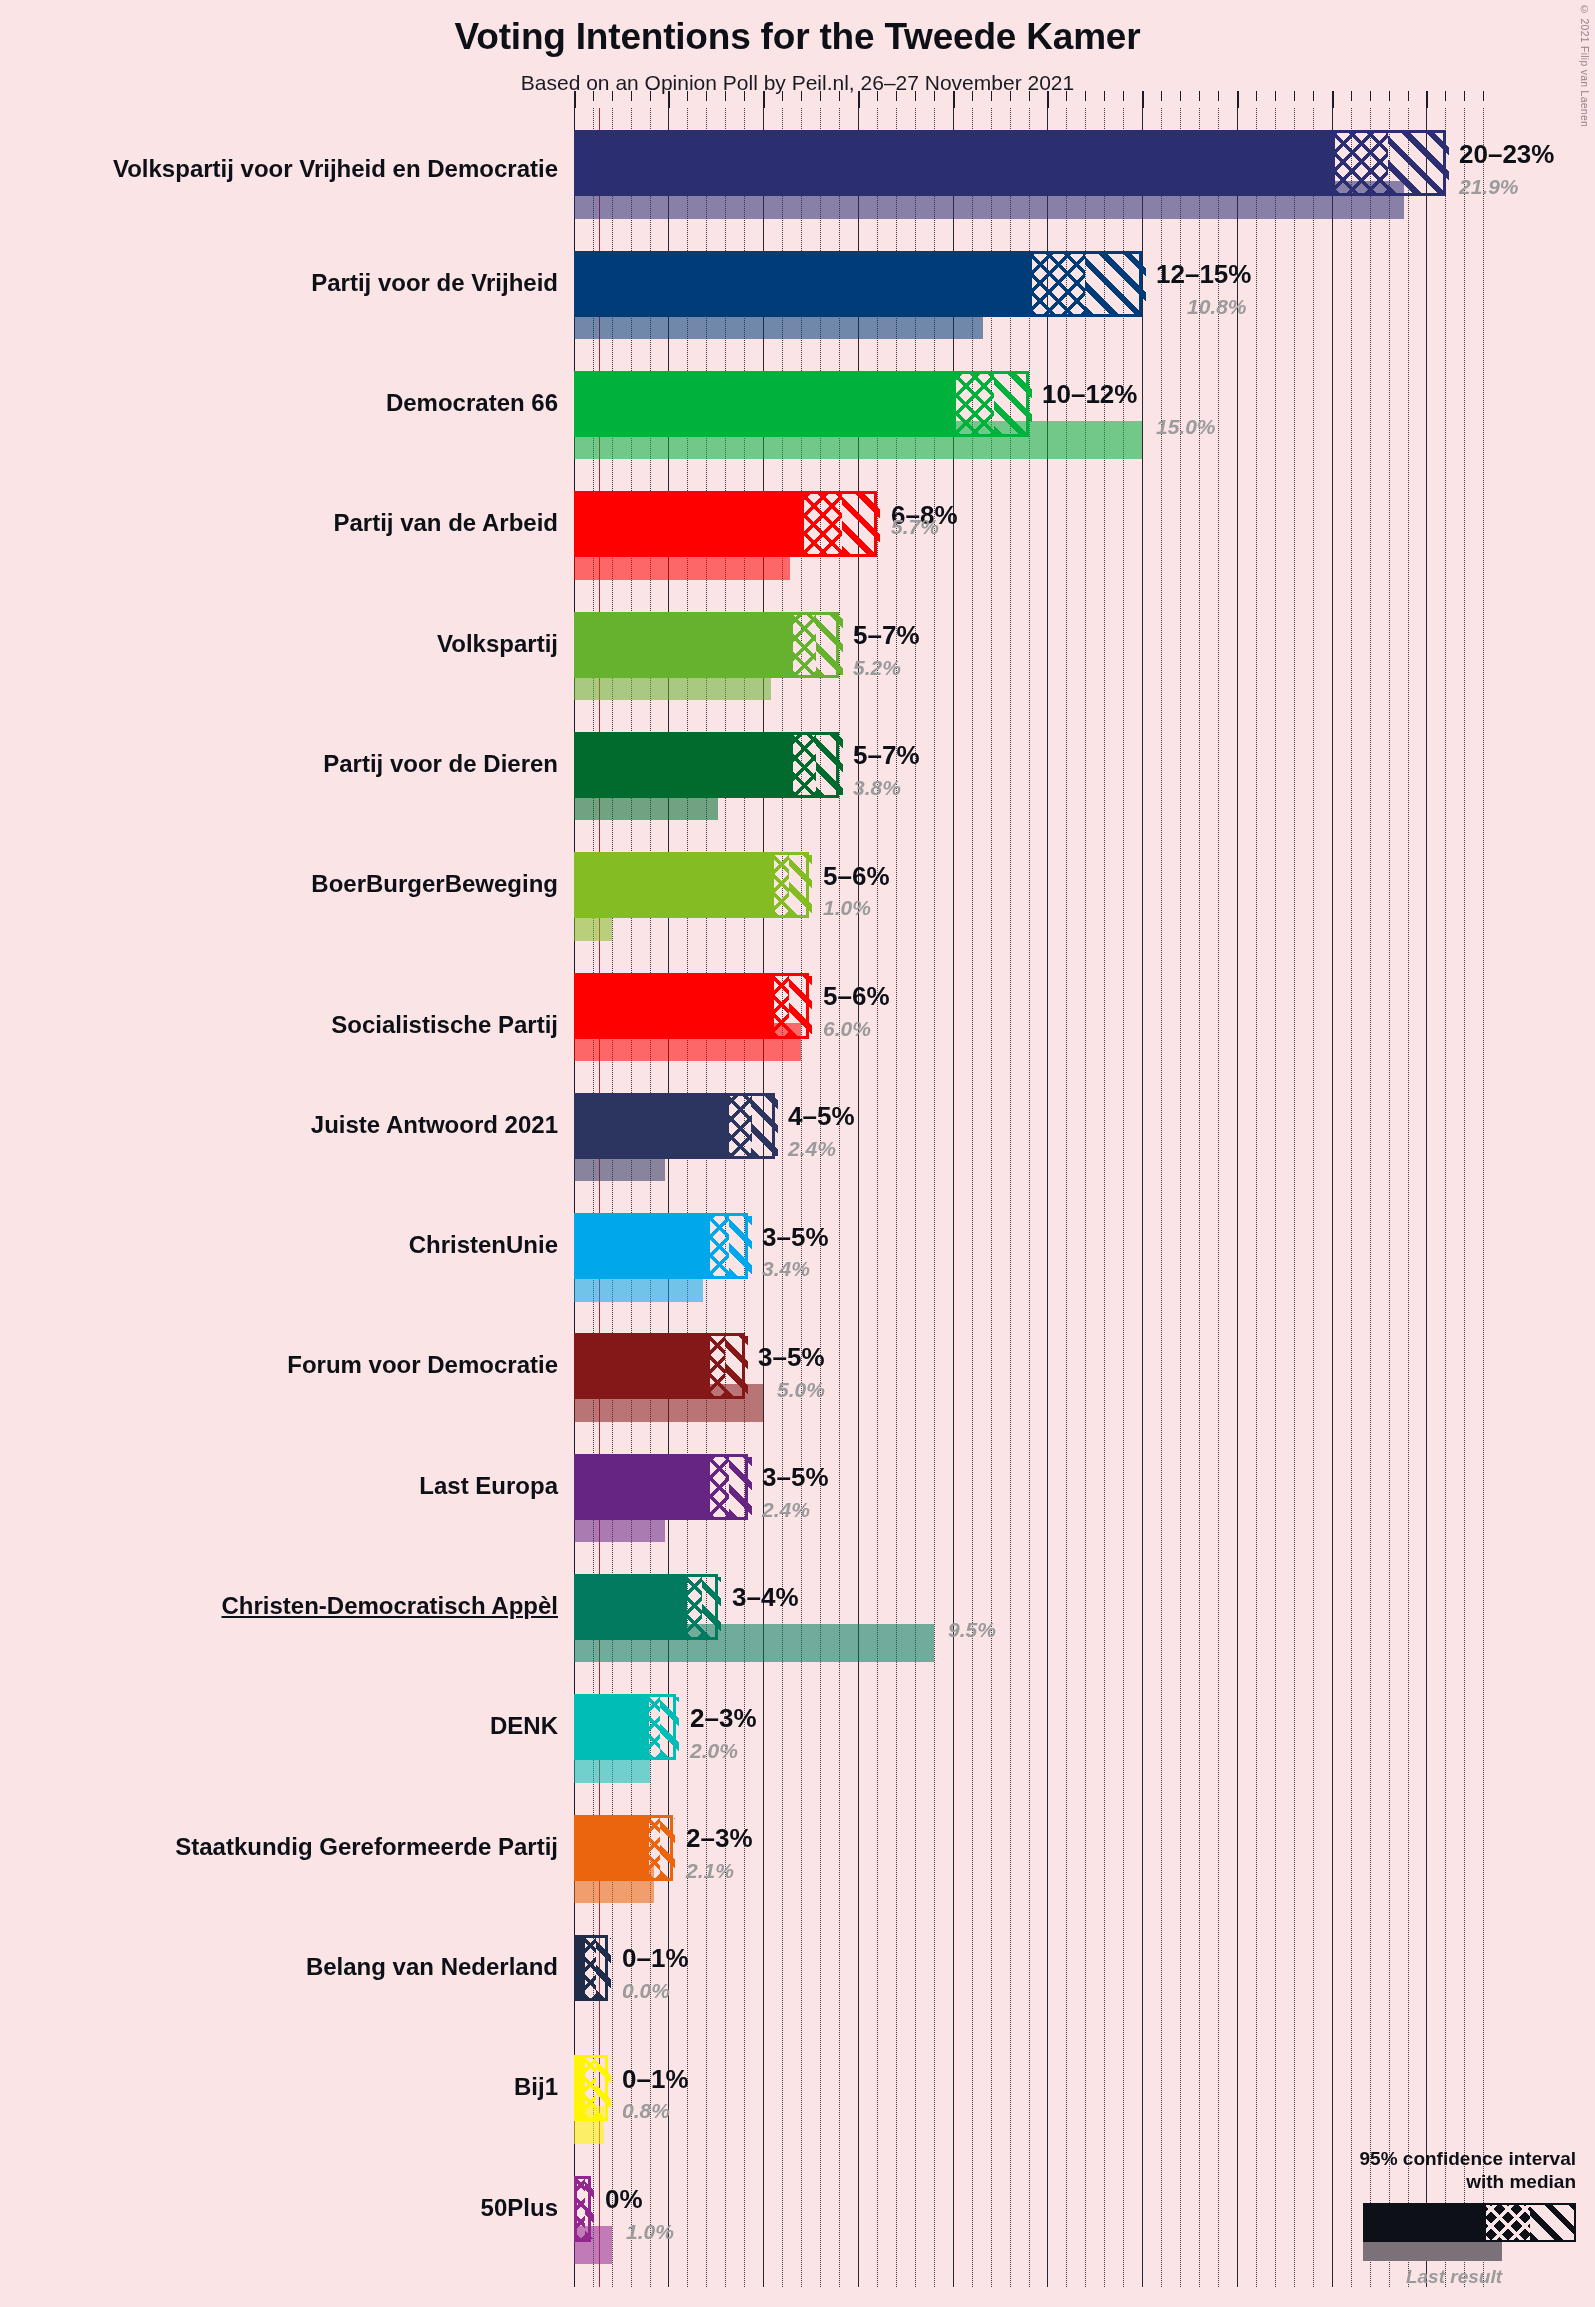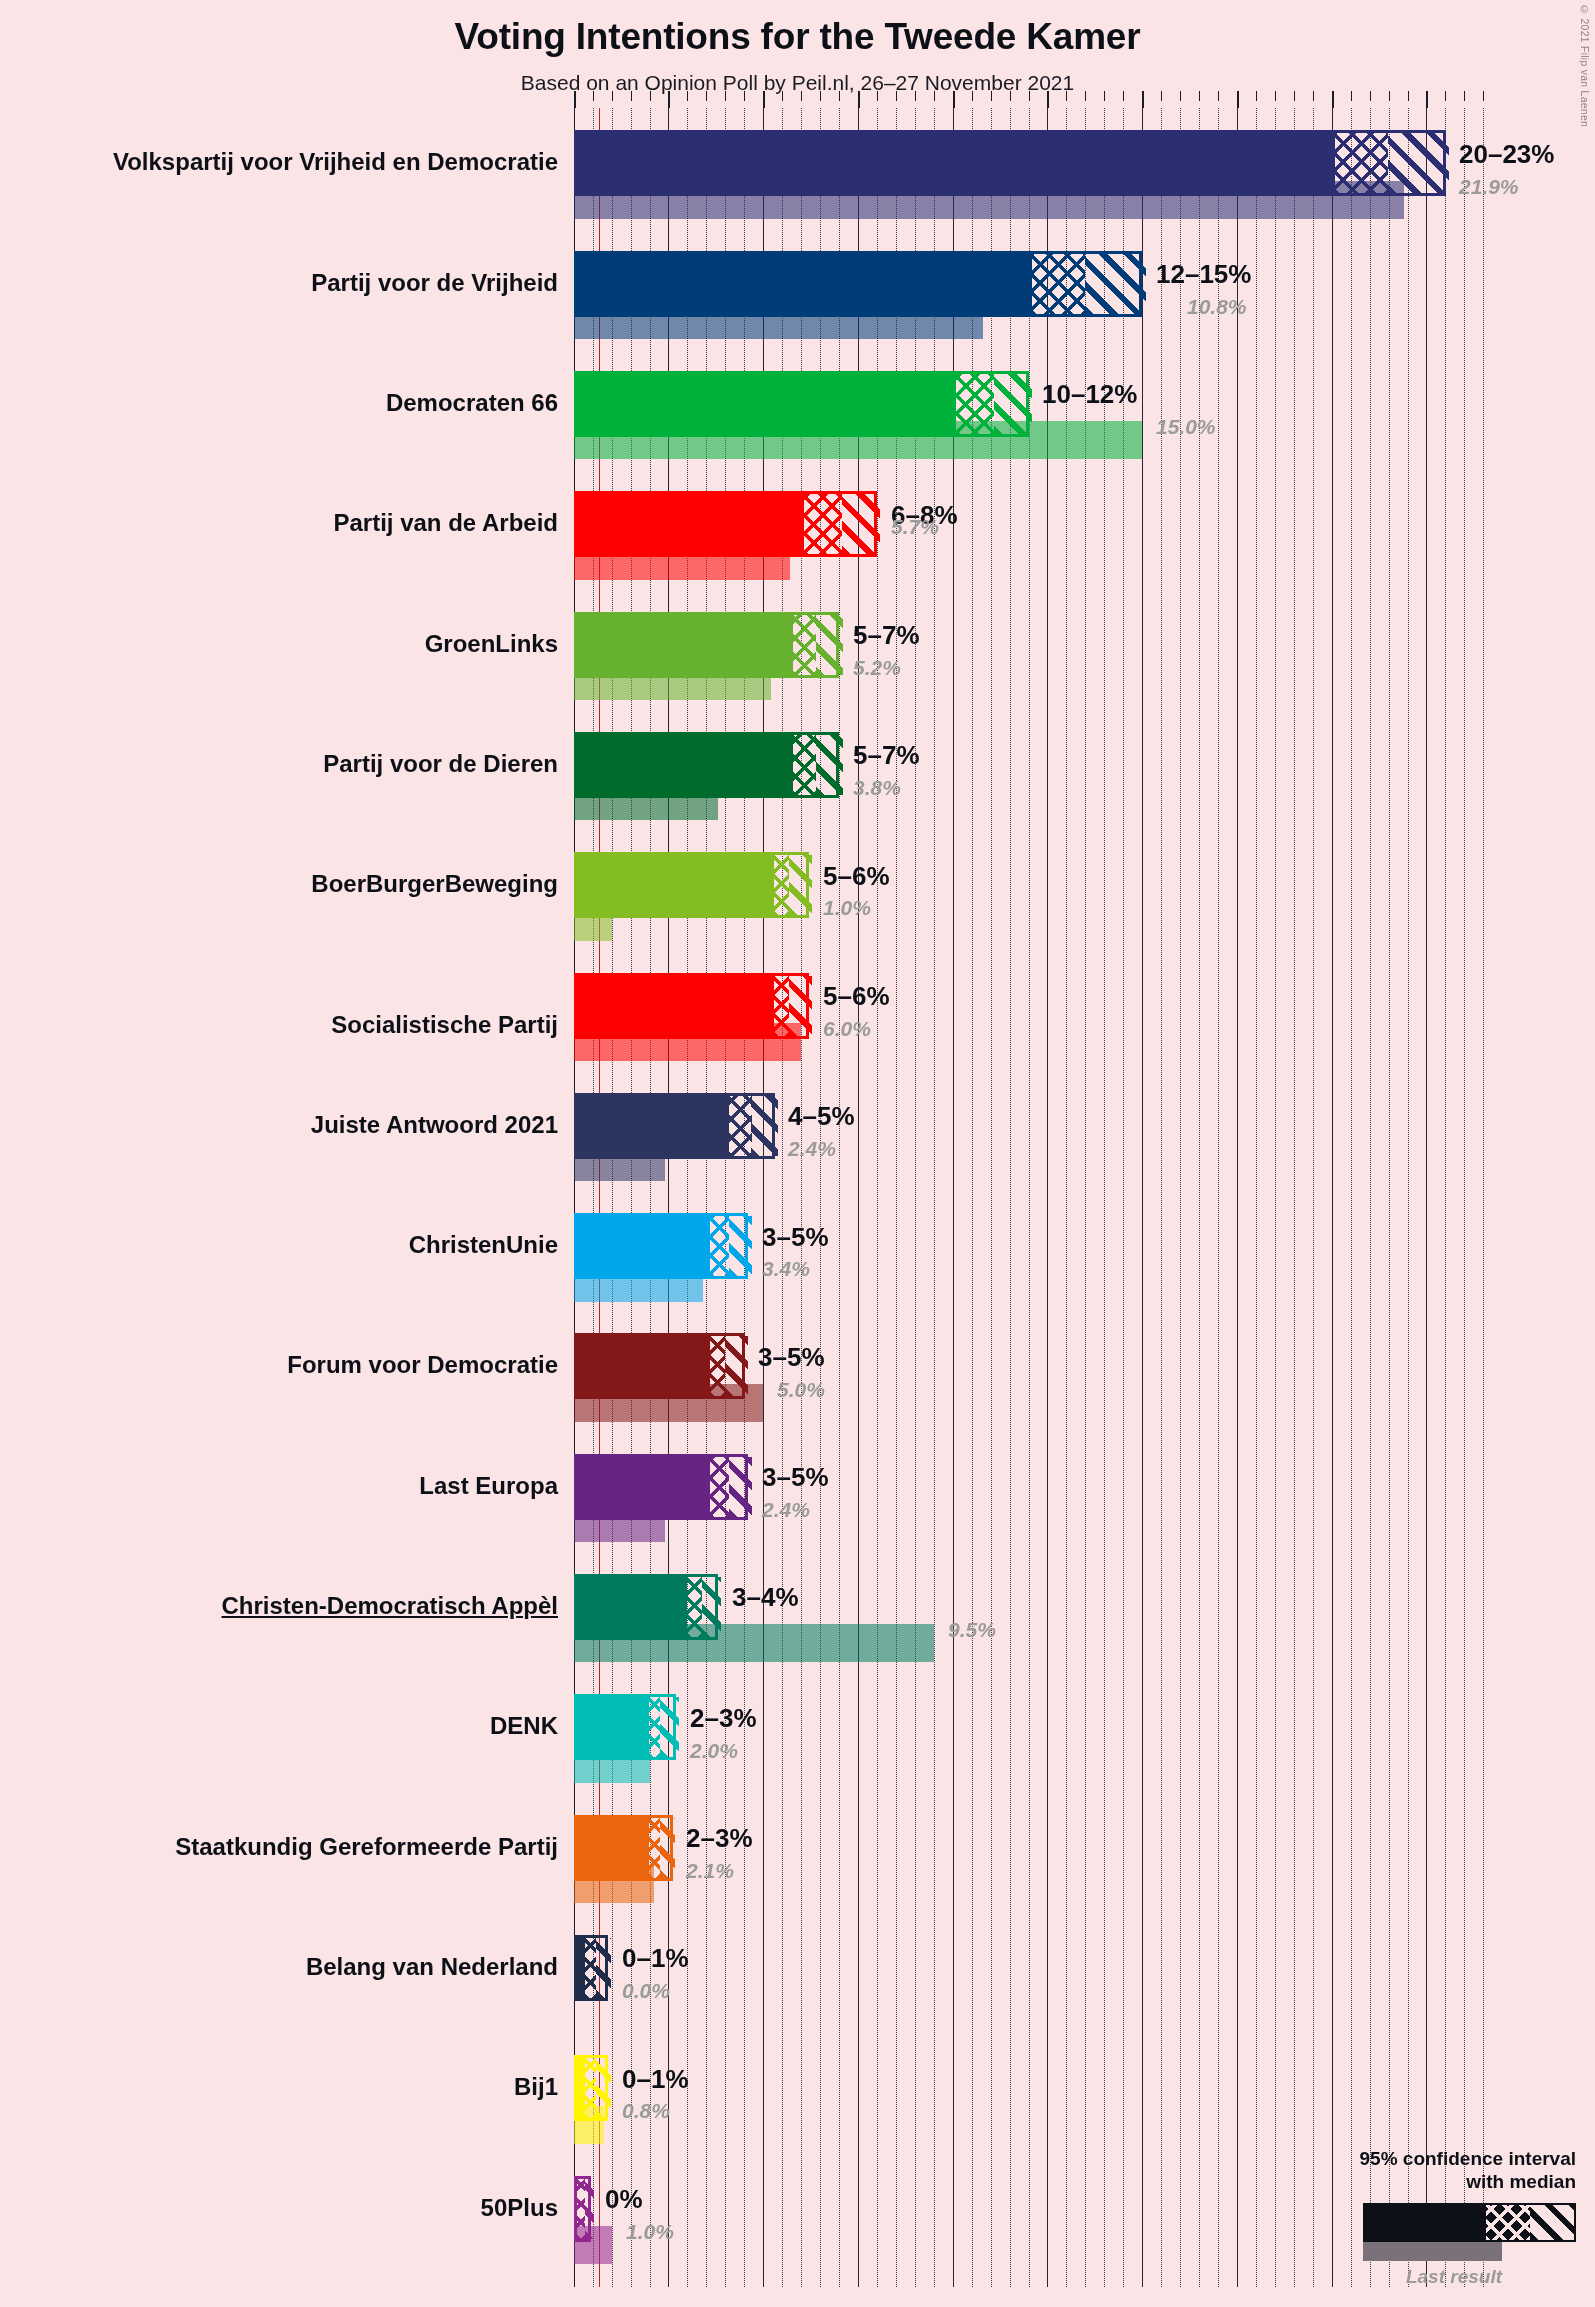--- a/index.html
+++ b/index.html
@@ -197,21 +197,21 @@
       <div class="gridline" style="left: 1483px; top: 108px; height: 2179px; opacity: 0.85;"></div>
       <div class="tick" style="left: 1483px; top: 91px;"></div>
       <div class="axis-line" style="left: 574px; top: 108px; height: 2179px;"></div>
       <div class="threshold-line" style="left: 599px; top: 108px; height: 2179px; border-left-color: rgb(192, 32, 43);"></div>
       <div class="last-bar" style="left: 574px; top: 181px; width: 830px; height: 38px; background: rgb(44, 46, 114);"></div>
       <div class="ci-bar" style="left: 574px; top: 130px; width: 872px; height: 66px; border: 3.5px solid rgb(44, 46, 114);">
         <div class="seg-solid" style="width: 758px; background: rgb(44, 46, 114);"></div>
         <div class="seg-cross" style="left: 758px; width: 53px; background-image: repeating-linear-gradient(45deg, rgb(44, 46, 114) 0px, rgb(44, 46, 114) 3.5px, transparent 3.5px, transparent 13px), repeating-linear-gradient(-45deg, rgb(44, 46, 114) 0px, rgb(44, 46, 114) 3.5px, transparent 3.5px, transparent 13px);"></div>
         <div class="seg-diag" style="left: 811px; width: 61px; background-image: repeating-linear-gradient(45deg, rgb(44, 46, 114) 0px, rgb(44, 46, 114) 6px, transparent 6px, transparent 17.4px);"></div>
       </div>
-      <div class="row-label" style="top: 150px; left: 0px; width: 558px; right: auto;">Volkspartij voor Vrijheid en Democratie</div>
+      <div class="row-label" style="top: 157px; left: 0px; width: 558px; right: auto;">Volkspartij voor Vrijheid en Democratie</div>
       <div class="value-range" style="left: 1459px; top: 141px;">20–23%</div>
       <div class="value-last" style="left: 1459px; top: 176px;">21.9%</div>
       <div class="last-bar" style="left: 574px; top: 301px; width: 409px; height: 38px; background: rgb(0, 61, 120);"></div>
       <div class="ci-bar" style="left: 574px; top: 251px; width: 568px; height: 66px; border: 3.5px solid rgb(0, 61, 120);">
         <div class="seg-solid" style="width: 455px; background: rgb(0, 61, 120);"></div>
         <div class="seg-cross" style="left: 455px; width: 53px; background-image: repeating-linear-gradient(45deg, rgb(0, 61, 120) 0px, rgb(0, 61, 120) 3.5px, transparent 3.5px, transparent 13px), repeating-linear-gradient(-45deg, rgb(0, 61, 120) 0px, rgb(0, 61, 120) 3.5px, transparent 3.5px, transparent 13px);"></div>
         <div class="seg-diag" style="left: 508px; width: 61px; background-image: repeating-linear-gradient(45deg, rgb(0, 61, 120) 0px, rgb(0, 61, 120) 6px, transparent 6px, transparent 17.4px);"></div>
       </div>
       <div class="row-label" style="top: 271px; left: 0px; width: 558px; right: auto;">Partij voor de Vrijheid</div>
       <div class="value-range" style="left: 1156px; top: 261px;">12–15%</div>
@@ -233,21 +233,21 @@
       </div>
       <div class="row-label" style="top: 511px; left: 0px; width: 558px; right: auto;">Partij van de Arbeid</div>
       <div class="value-range" style="left: 891px; top: 502px;">6–8%</div>
       <div class="value-last" style="left: 891px; top: 516px;">5.7%</div>
       <div class="last-bar" style="left: 574px; top: 662px; width: 197px; height: 38px; background: rgb(102, 178, 46);"></div>
       <div class="ci-bar" style="left: 574px; top: 612px; width: 265px; height: 66px; border: 3.5px solid rgb(102, 178, 46);">
         <div class="seg-solid" style="width: 216px; background: rgb(102, 178, 46);"></div>
         <div class="seg-cross" style="left: 216px; width: 23px; background-image: repeating-linear-gradient(45deg, rgb(102, 178, 46) 0px, rgb(102, 178, 46) 3.5px, transparent 3.5px, transparent 13px), repeating-linear-gradient(-45deg, rgb(102, 178, 46) 0px, rgb(102, 178, 46) 3.5px, transparent 3.5px, transparent 13px);"></div>
         <div class="seg-diag" style="left: 239px; width: 26.5px; background-image: repeating-linear-gradient(45deg, rgb(102, 178, 46) 0px, rgb(102, 178, 46) 6px, transparent 6px, transparent 17.4px);"></div>
       </div>
-      <div class="row-label" style="top: 632px; left: 0px; width: 558px; right: auto;">GroenLinks</div>
+      <div class="row-label" style="top: 632px; left: 0px; width: 558px; right: auto;">Volkspartij</div>
       <div class="value-range" style="left: 853px; top: 622px;">5–7%</div>
       <div class="value-last" style="left: 853px; top: 657px;">5.2%</div>
       <div class="last-bar" style="left: 574px; top: 782px; width: 144px; height: 38px; background: rgb(0, 107, 45);"></div>
       <div class="ci-bar" style="left: 574px; top: 732px; width: 265px; height: 66px; border: 3.5px solid rgb(0, 107, 45);">
         <div class="seg-solid" style="width: 216px; background: rgb(0, 107, 45);"></div>
         <div class="seg-cross" style="left: 216px; width: 23px; background-image: repeating-linear-gradient(45deg, rgb(0, 107, 45) 0px, rgb(0, 107, 45) 3.5px, transparent 3.5px, transparent 13px), repeating-linear-gradient(-45deg, rgb(0, 107, 45) 0px, rgb(0, 107, 45) 3.5px, transparent 3.5px, transparent 13px);"></div>
         <div class="seg-diag" style="left: 239px; width: 26.5px; background-image: repeating-linear-gradient(45deg, rgb(0, 107, 45) 0px, rgb(0, 107, 45) 6px, transparent 6px, transparent 17.4px);"></div>
       </div>
       <div class="row-label" style="top: 752px; left: 0px; width: 558px; right: auto;">Partij voor de Dieren</div>
       <div class="value-range" style="left: 853px; top: 742px;">5–7%</div>

